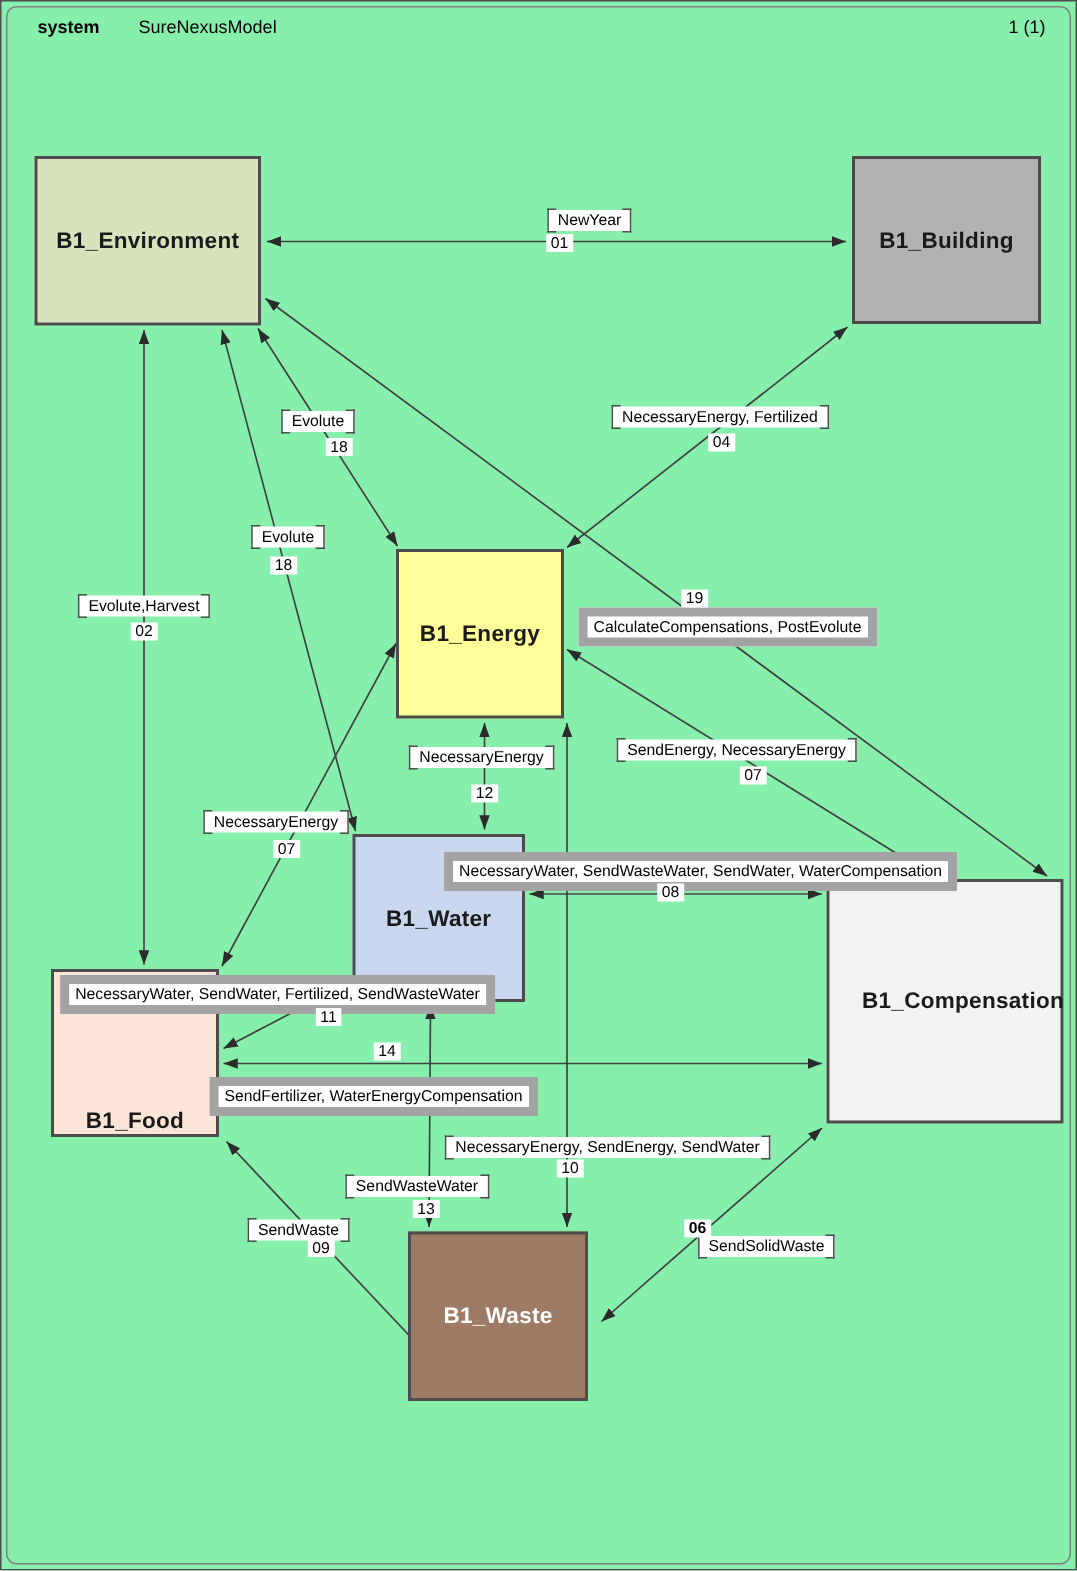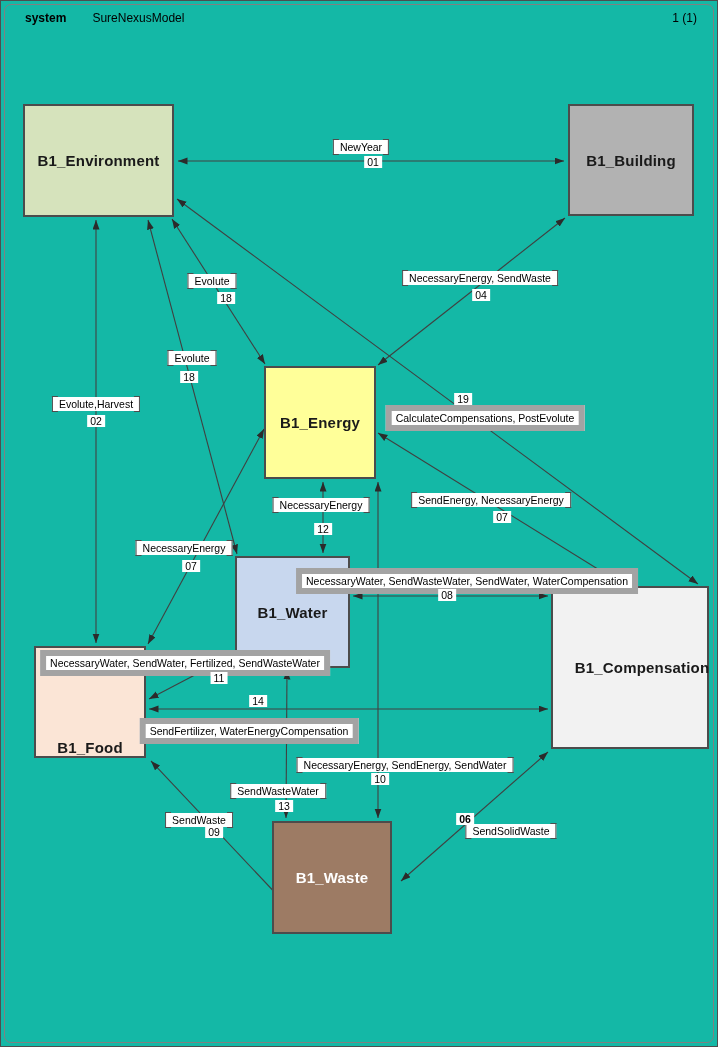--- a/index.html
+++ b/index.html
@@ -1,17 +1,17 @@
 <!DOCTYPE html>
 <html><head>
 <meta charset="utf-8">
 <style>
   html,body{margin:0;padding:0;background:#fff;}
   #page{
-    position:relative;width:718px;height:1047px;background:#14b8a6;
+    position:relative;width:718px;height:1047px;background:#86efac;
     border:1px solid #4d4d4d;box-sizing:border-box;overflow:hidden;
     font-family:"Liberation Sans","DejaVu Sans",sans-serif;
   }
   #frame{
     position:absolute;left:3px;top:3px;right:3px;bottom:3px;
     border:1px solid #808080;border-radius:7px;pointer-events:none;
   }
   #header{
     position:absolute;left:24px;top:10px;right:20px;height:18px;
     font-size:12px;color:#000;
@@ -94,29 +94,29 @@
         <span>B1_Compensation</span>
       </div>
       <div class="node" style="left: 33px; top: 645px; width: 112px; height: 112px; background: rgb(251, 229, 214); color: rgb(26, 26, 26); border-color: rgb(76, 76, 76); align-items: flex-end;">
         <span>B1_Food</span>
       </div>
       <div class="node" style="left: 271px; top: 820px; width: 120px; height: 113px; background: rgb(157, 123, 100); color: rgb(255, 255, 255); border-color: rgb(76, 76, 76);">
         <span>B1_Waste</span>
       </div>
     </div>
   <div id="label-layer">
-      <div class="elabel bracket" style="left: 360px; top: 146px;">NewYear</div>
+      <div class="elabel bracket" style="left: 392px; top: 146px;">NewYear</div>
       <div class="elabel number" style="left: 372px; top: 161px;">01</div>
       <div class="elabel bracket" style="left: 211px; top: 280px;">Evolute</div>
       <div class="elabel number" style="left: 225px; top: 297px;">18</div>
       <div class="elabel bracket" style="left: 191px; top: 357px;">Evolute</div>
       <div class="elabel number" style="left: 188px; top: 376px;">18</div>
       <div class="elabel bracket" style="left: 95px; top: 403px;">Evolute,Harvest</div>
       <div class="elabel number" style="left: 95px; top: 420px;">02</div>
-      <div class="elabel bracket" style="left: 479px; top: 277px;">NecessaryEnergy, SendWaste</div>
+      <div class="elabel bracket" style="left: 479px; top: 277px;">NecessaryEnergy, Fertilized</div>
       <div class="elabel number" style="left: 480px; top: 294px;">04</div>
       <div class="elabel number" style="left: 462px; top: 398px;">19</div>
       <div class="elabel boxed" style="left: 484px; top: 417px;">CalculateCompensations, PostEvolute</div>
       <div class="elabel bracket" style="left: 490px; top: 499px;">SendEnergy, NecessaryEnergy</div>
       <div class="elabel number" style="left: 501px; top: 516px;">07</div>
       <div class="elabel bracket" style="left: 183px; top: 547px;">NecessaryEnergy</div>
       <div class="elabel number" style="left: 190px; top: 565px;">07</div>
       <div class="elabel bracket" style="left: 320px; top: 504px;">NecessaryEnergy</div>
       <div class="elabel number" style="left: 322px; top: 528px;">12</div>
       <div class="elabel boxed" style="left: 466px; top: 580px;">NecessaryWater, SendWasteWater, SendWater, WaterCompensation</div>

